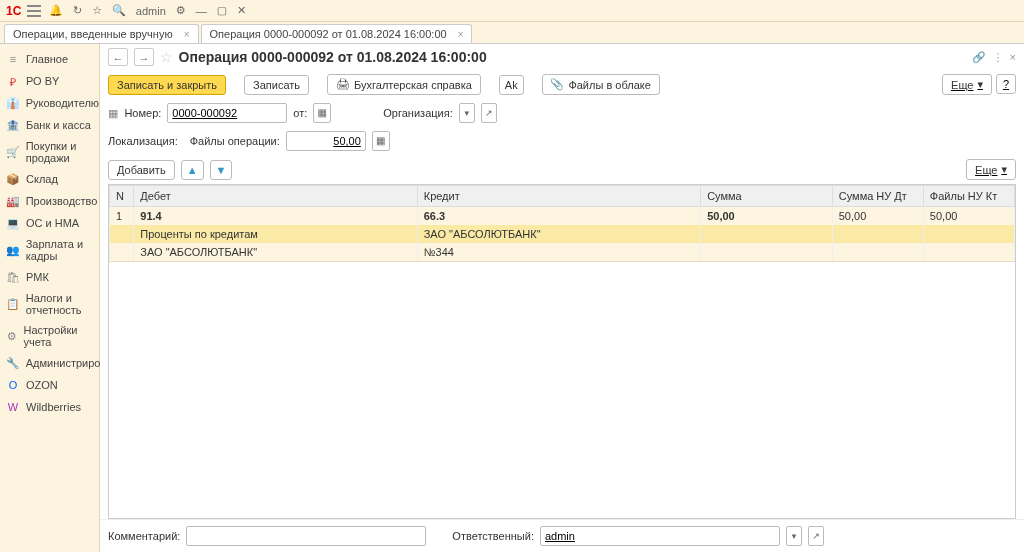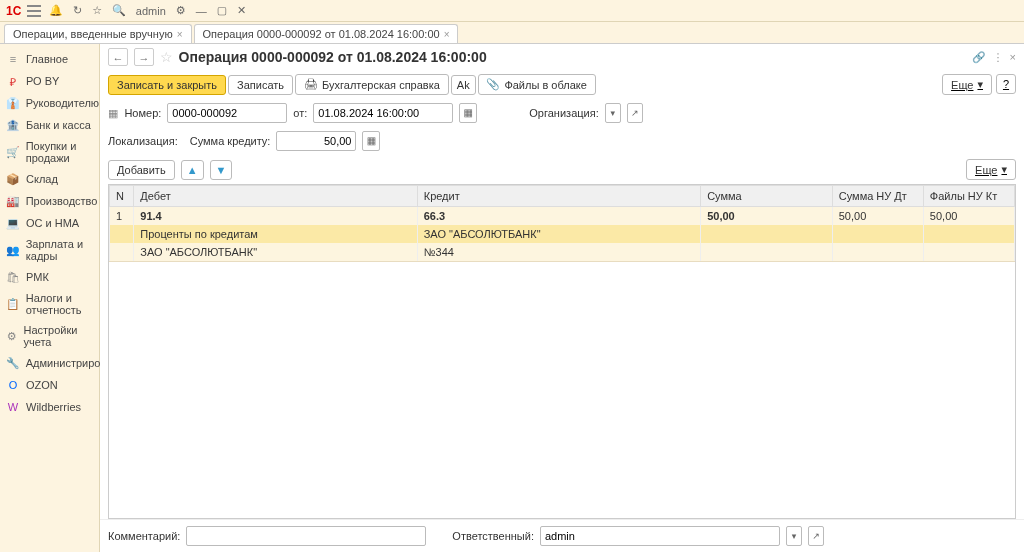--- a/index.html
+++ b/index.html
@@ -6,41 +6,41 @@
 body { background:#fff; width:1024px; height:552px; overflow:hidden; }
 .topbar { height:22px; background:#fdf4e0; border-bottom:1px solid #e0d5b5; display:flex; align-items:center; padding:0 6px;text-align:right; }
 .logo { color:#d00; font-weight:bold; font-size:12px; margin-right:6px; }
 .burger { width:14px; height:12px; margin-right:8px; display:flex; flex-direction:column; justify-content:space-between; cursor:pointer; }
 .burger span { height:2px; background:#888; }
 .topbar-title { flex:1; color:#444; font-size:11px; }
 .topbar-sub { color:#999; margin-left:4px; }
 .topbar-icons { display:flex; gap:10px; align-items:center; color:#666; }
 .topbar-icons span { cursor:pointer; }
 .tabs { height:22px; background:#fdf4e0; display:flex; align-items:flex-end; padding-left:4px; border-bottom:1px solid #ccc; }
-.tab { background:#fff; border:1px solid #ccc; border-bottom:none; padding:3px 8px; margin-right:2px; border-radius:3px 3px 0 0; font-size:10px; color:#444; display:flex; align-items:center; gap:4px; }
+.tab { background:#fff; border:1px solid #ccc; border-bottom:none; padding:3px 8px; margin-right:2px; border-radius:3px 3px 0 0; font-size:10px; color:#444; display:flex; align-items:center; gap:11px; }
 .tab .x { color:#999; cursor:pointer; font-size:10px; }
 .shell { display:flex; height:508px; }
 .sidebar { width:100px; background:#fdf4e0; border-right:1px solid #e0d5b5; padding-top:4px; }
 .nav-item { display:flex; align-items:center; padding:4px 6px; gap:6px; color:#444; cursor:pointer; font-size:10px; }
 .nav-item .ni { width:14px; height:14px; display:flex; align-items:center; justify-content:center; font-size:11px; }
 .content { flex:1; display:flex; flex-direction:column; background:#fff; }
 .doc-head { padding:4px 8px; display:flex; align-items:center; gap:6px; }
 .arrow-btn { width:20px; height:18px; border:1px solid #ccc; border-radius:2px; background:#fff; text-align:center; line-height:16px; cursor:pointer; color:#666; }
 .star { color:#ccc; font-size:14px; }
 .doc-title { font-size:14px; font-weight:bold; color:#333; flex:1; }
 .head-right { display:flex; gap:6px; color:#999; }
-.toolbar { padding:4px 8px; display:flex; align-items:center; gap:2px; flex-wrap:wrap; }
+.toolbar { padding:4px 8px; display:flex; align-items:center; gap:18px; flex-wrap:wrap; }
 .btn { border:1px solid #bbb; border-radius:3px; padding:3px 8px; background:#fff; cursor:pointer; font-size:11px; color:#333; display:inline-flex; align-items:center; gap:4px; }
 .btn.primary { background:#ffd94f; border-color:#d4a500; }
 .btn.icon { padding:3px 5px; }
 .toolbar-right { margin-left:auto; display:flex; gap:4px;text-decoration:underline; }
 .q-btn { border:1px solid #bbb; border-radius:3px; width:20px; height:20px; text-align:center; line-height:18px; background:#fff; cursor:pointer; }
 .form-row { padding:4px 8px; display:flex; align-items:center; gap:6px; }
 .lbl { color:#333; font-size:11px; }
-.fld { border:1px solid #bbb; border-radius:2px; height:20px; padding:0 4px; background:#fff; font-size:11px; }
+.fld { border:1px solid #bbb; border-radius:2px; height:20px; padding:0 4px; background:#fff; font-size:11px;text-decoration:underline; }
 .fld.num { width:120px; }
 .fld.dt { width:140px; }
 .fld.org { width:210px; }
 .fld.cnt { width:236px; }
 .fld.sum { width:80px; text-align:right; }
 .fld.comment { flex:1; max-width:240px; }
 .fld.resp { width:240px; }
 .cal { border:1px solid #bbb; border-radius:2px; width:18px; height:20px; text-align:center; line-height:18px; background:#fff; cursor:pointer; color:#666; font-size:10px; }
 .sel { border:1px solid #bbb; border-radius:2px; width:16px; height:20px; text-align:center; line-height:18px; background:#fff; cursor:pointer; color:#666; font-size:9px; }
 .sub-toolbar { padding:4px 8px; display:flex; align-items:center; gap:6px; }
@@ -182,31 +182,30 @@
         <div class="btn"><span>Еще</span> ▾</div>
         <div class="q-btn">?</div>
       </div>
     </div>
 
     <div class="form-row">
       <span style="color:#888">▦</span>
       <span class="lbl">Номер:</span>
       <input class="fld num" value="0000-000092" style="">
       <span class="lbl">от:</span>
-      <input class="fld dt" value="01.08.2024 16:00:00" style="">
       <div class="cal">▦</div>
       <span style="width:40px"></span>
       <span class="lbl">Организация:</span>
       <div class="sel">▾</div>
       <div class="sel">↗</div>
     </div>
 
     <div class="form-row">
       <span class="lbl">Локализация:</span>
-      <span class="lbl" style="margin-left:6px">Сумма кредиту:</span>
+      <span class="lbl" style="margin-left:6px">Файлы операции:</span>
       <input class="fld sum" value="50,00" style="">
       <div class="cal">▦</div>
     </div>
 
     <div class="sub-toolbar">
       <div class="btn">Добавить</div>
       <div class="btn icon" style="color:#39c">▲</div>
       <div class="btn icon" style="color:#39c">▼</div>
       <div class="toolbar-right">
         <div class="btn"><span>Еще</span> ▾</div>

